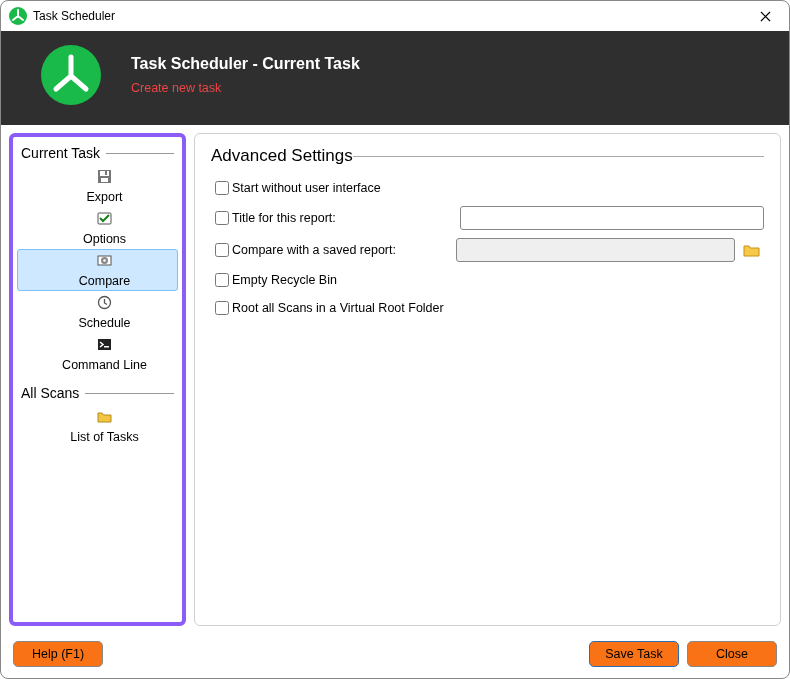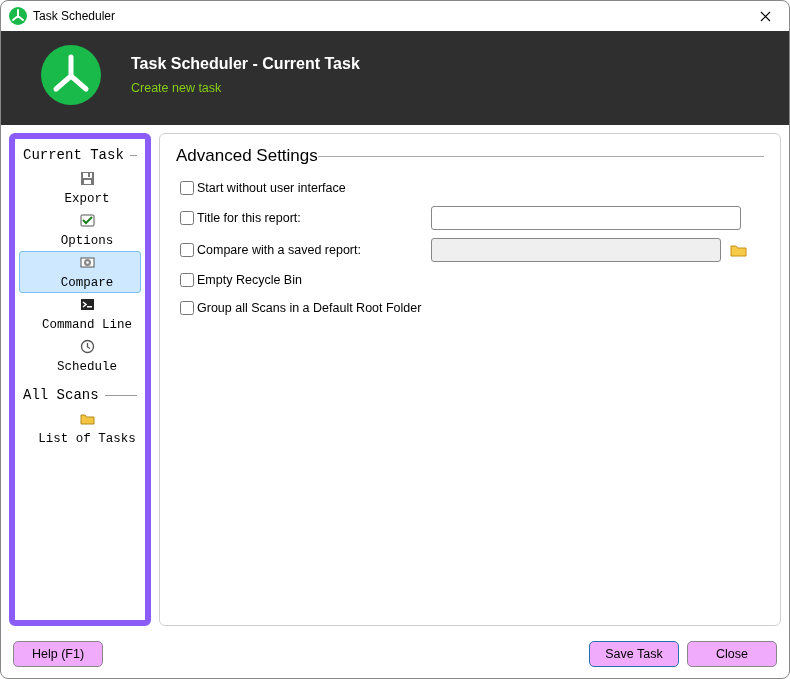--- a/index.html
+++ b/index.html
@@ -44,35 +44,34 @@
     gap: 30px;
   }
   .header-dark .logo-big {
     width: 60px; height: 60px;
     display:flex; align-items:center; justify-content:center;
   }
   .header-dark h1 {
     margin: 0; font-size: 16px; font-weight: 600;
   }
   .header-dark .sub {
-    margin-top: 8px; font-size: 12.5px; color: #84cc16;
+    margin-top: 8px; font-size: 12.5px; color: #ef4444;
   }
   
   .body-wrap {
     flex: 1;
     padding: 8px;
     display: flex; gap: 8px;
     min-height: 0;
   }
   .side {
-    width: 142px;
-    border: 6px solid #8b5cf6; border-radius: 6px;
+    width: 177px;
+    border: 4px solid #8b5cf6; border-radius: 6px;
     padding: 6px 4px;
     overflow: auto;
-    font-family: Liberation Mono, monospace;
   }
   .content {
     flex:1;
     border: 1px solid #d0d0d0; border-radius: 6px;
     padding: 12px 16px;
     overflow: auto;
   }
   
   .group-header {
     display:flex; align-items:center; gap:6px;
@@ -125,21 +124,21 @@
   .footer {
     height:44px;
     padding:6px 12px 10px 12px;
     display:flex; align-items:center;
   }
   .footer .spacer { flex:1; }
   .btn {
     min-width:90px; height:26px;
     padding:4px 14px;
     border:1px solid #888; border-radius:5px;
-    background:#f0abfc;
+    background:#f97316;
     font: inherit; cursor:pointer;
     display:flex; align-items:center; justify-content:center;
   }
   .btn + .btn { margin-left:8px; }
   .btn.primary { border-color:#2a6fb5; }
   
   svg { display:block; }
 </style>
 </head>
 <body>
@@ -209,35 +208,35 @@
                 <rect x="1" y="3" width="13" height="9" fill="#fff" stroke="#555"></rect>
                 <circle cx="7.5" cy="7.5" r="3.5" fill="#888"></circle>
                 <circle cx="7.5" cy="7.5" r="1.3" fill="#fff"></circle>
               </svg>
           </span>
           <span>Compare</span>
         </div>
         <div class="side-item">
           <span class="icon">
             <svg width="15" height="15" viewBox="0 0 15 15">
+                <circle cx="7.5" cy="7.5" r="6" fill="none" stroke="#555" stroke-width="1.3"></circle>
+                <path d="M7.5 4 L7.5 8 L10 9.5" stroke="#555" stroke-width="1.3" fill="none"></path>
+              </svg>
+          </span>
+          <span>Schedule</span>
+        </div>
+        <div class="side-item">
+          <span class="icon">
+            <svg width="15" height="15" viewBox="0 0 15 15">
                 <rect x="1" y="2" width="13" height="11" fill="#222"></rect>
                 <path d="M3 5 L6 7.5 L3 10" stroke="#fff" stroke-width="1.5" fill="none"></path>
                 <rect x="7" y="9" width="5" height="1.5" fill="#fff"></rect>
               </svg>
           </span>
           <span>Command Line</span>
-        </div>
-        <div class="side-item">
-          <span class="icon">
-            <svg width="15" height="15" viewBox="0 0 15 15">
-                <circle cx="7.5" cy="7.5" r="6" fill="none" stroke="#555" stroke-width="1.3"></circle>
-                <path d="M7.5 4 L7.5 8 L10 9.5" stroke="#555" stroke-width="1.3" fill="none"></path>
-              </svg>
-          </span>
-          <span>Schedule</span>
         </div>
       </div>
 
       <div class="group-header">
         <span>All Scans</span>
         <span class="line"></span>
       </div>
       <div class="side-list">
         <div class="side-item">
           <span class="icon">
@@ -287,21 +286,21 @@
       <div class="row">
         <label class="left">
           <input type="checkbox" class="chk" style="">
           <span>Empty Recycle Bin</span>
         </label>
       </div>
 
       <div class="row">
         <label class="left" style="width:auto">
           <input type="checkbox" class="chk" style="">
-          <span>Group all Scans in a Default Root Folder</span>
+          <span>Root all Scans in a Virtual Root Folder</span>
         </label>
       </div>
 
 
     </div>
   </div>
 
   <div class="footer">
     <button class="btn">Help (F1)</button>
     <span class="spacer"></span>

